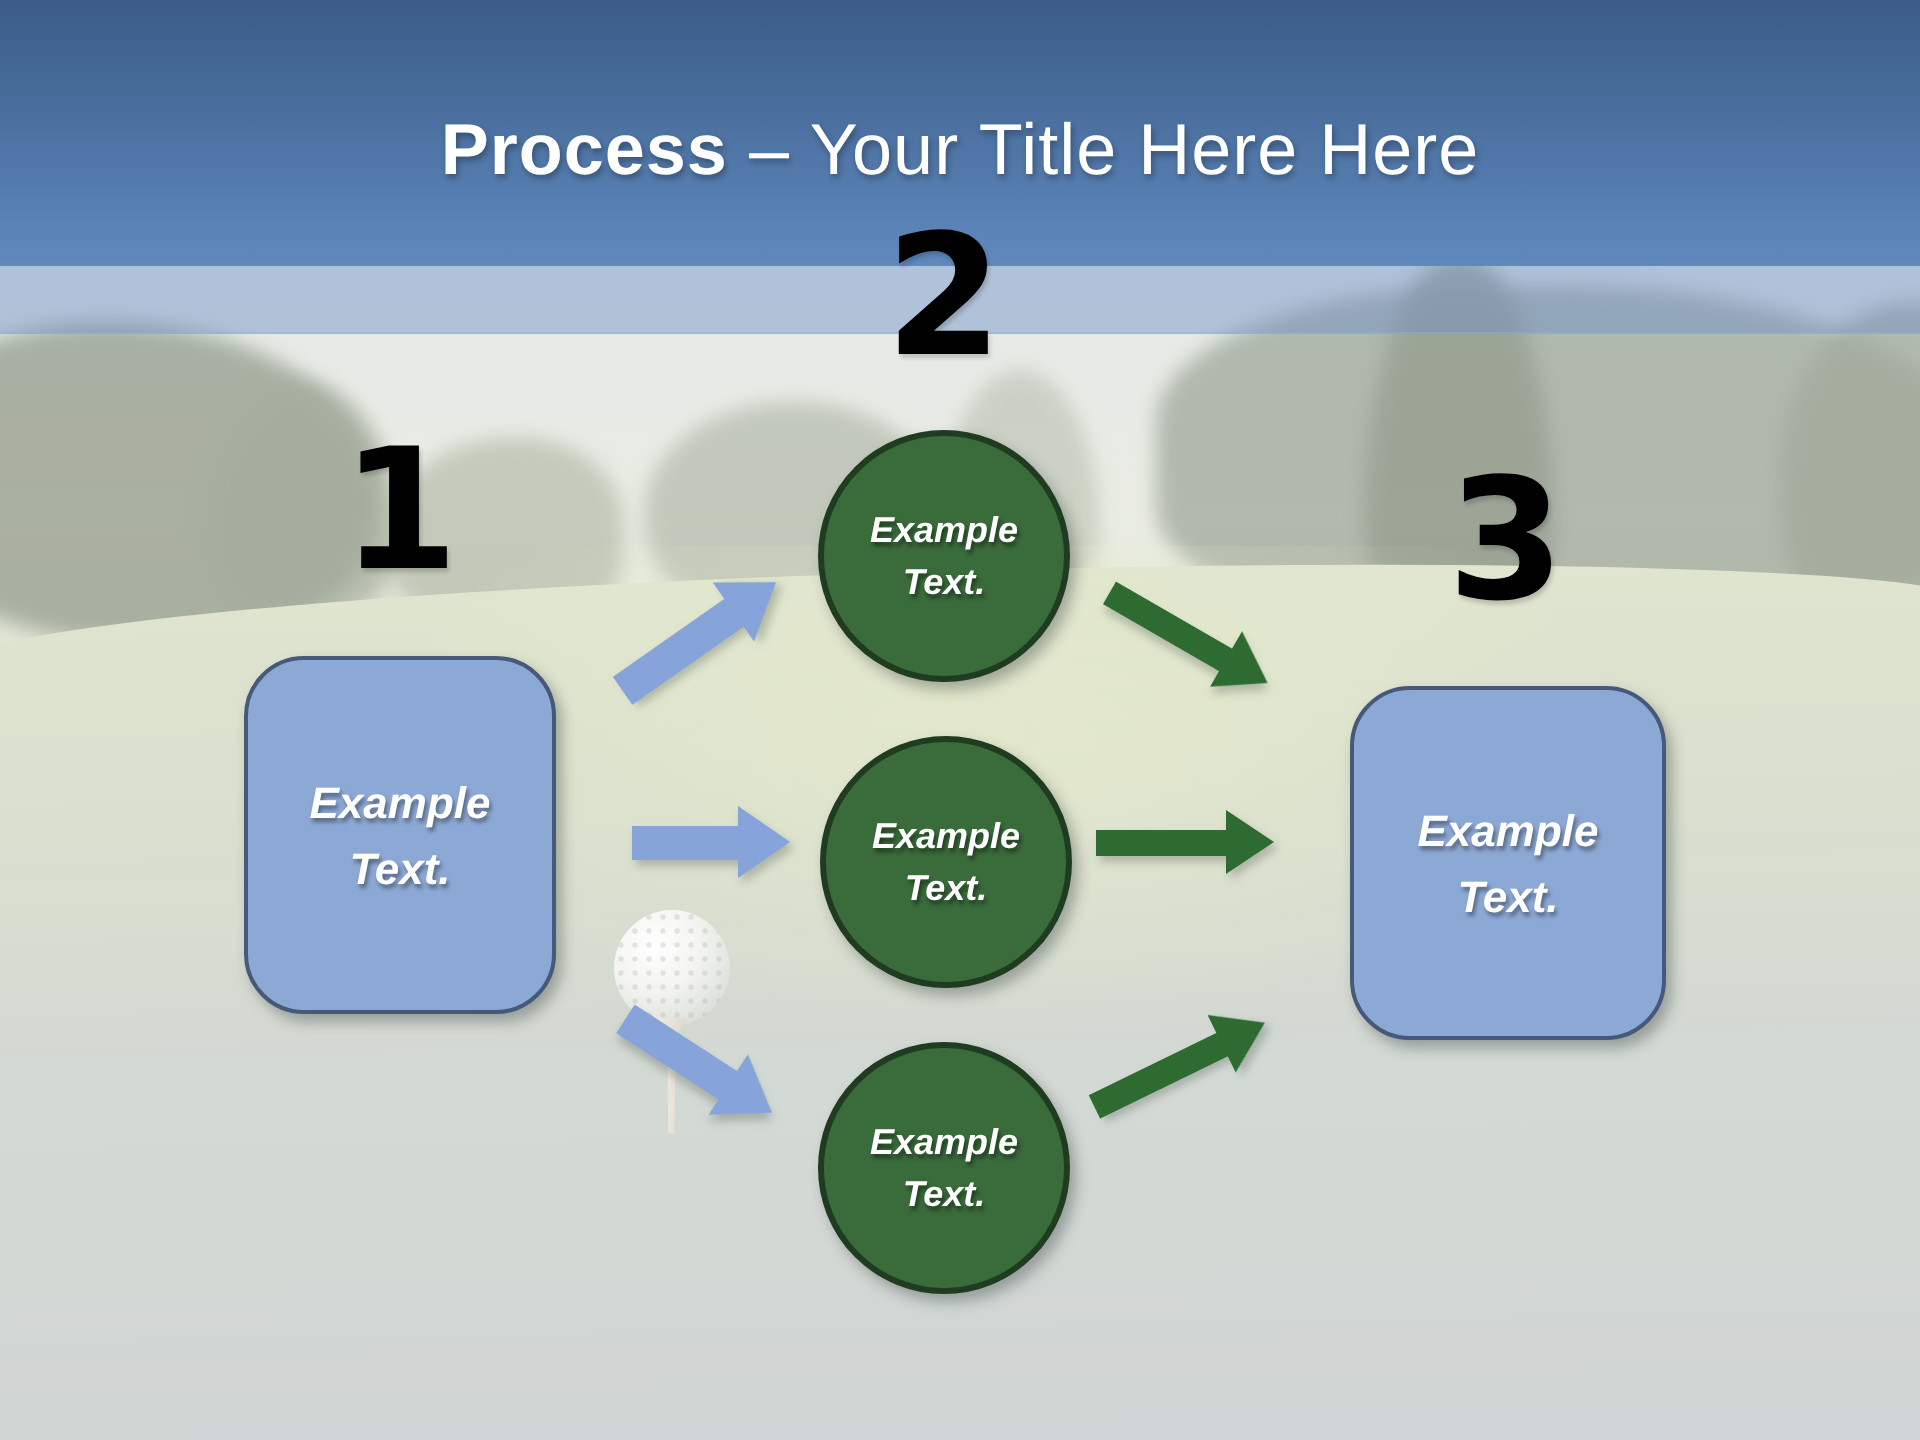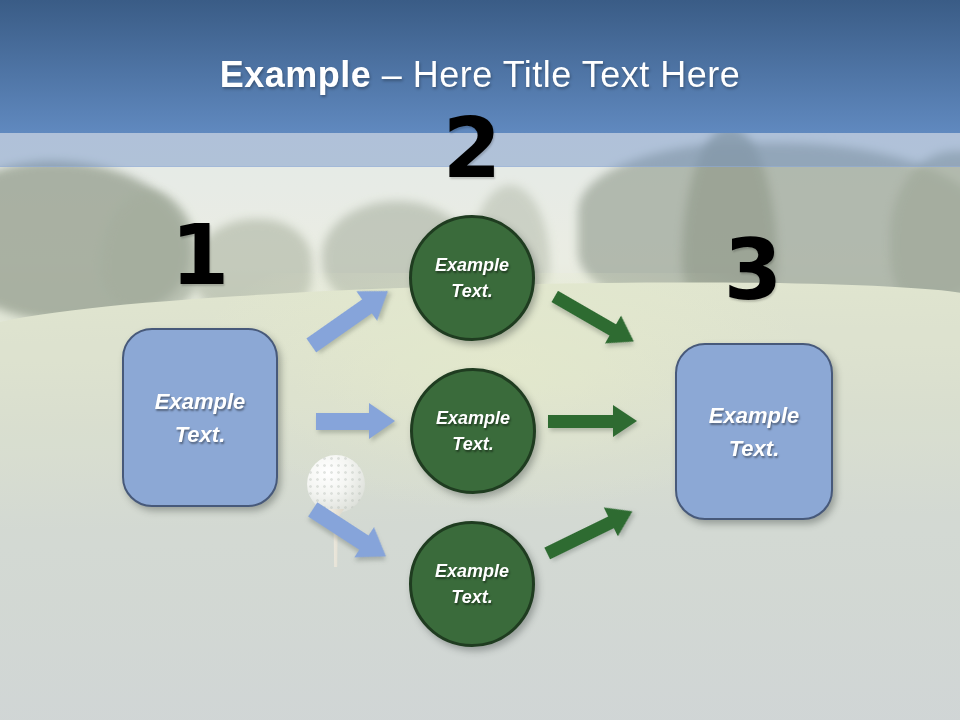--- a/index.html
+++ b/index.html
@@ -122,21 +122,21 @@
     <div class="tree t8"></div>
     <div class="grass"></div>
     <div class="fairway"></div>
     <div class="wash"></div>
     <div class="ball"></div>
     <div class="tee"></div>
     <div class="band"></div>
   </div>
 
   <div class="header">
-    <h1 class="title"><span class="t-bold">Example</span><span> – Here Title Text Here</span></h1>
+    <h1 class="title"><span class="t-bold">Process</span><span> – Your Title Here Here</span></h1>
   </div>
 
   <div class="num" style="left:200px; top:255px;">1</div>
   <div class="num" style="left:472px; top:148px;">2</div>
   <div class="num" style="left:753px; top:270px;">3</div>
 
   <div class="pbox" style="left:122px; top:328px; width:156px; height:179px;">
     <span class="lbl">Example Text.</span>
   </div>
 

